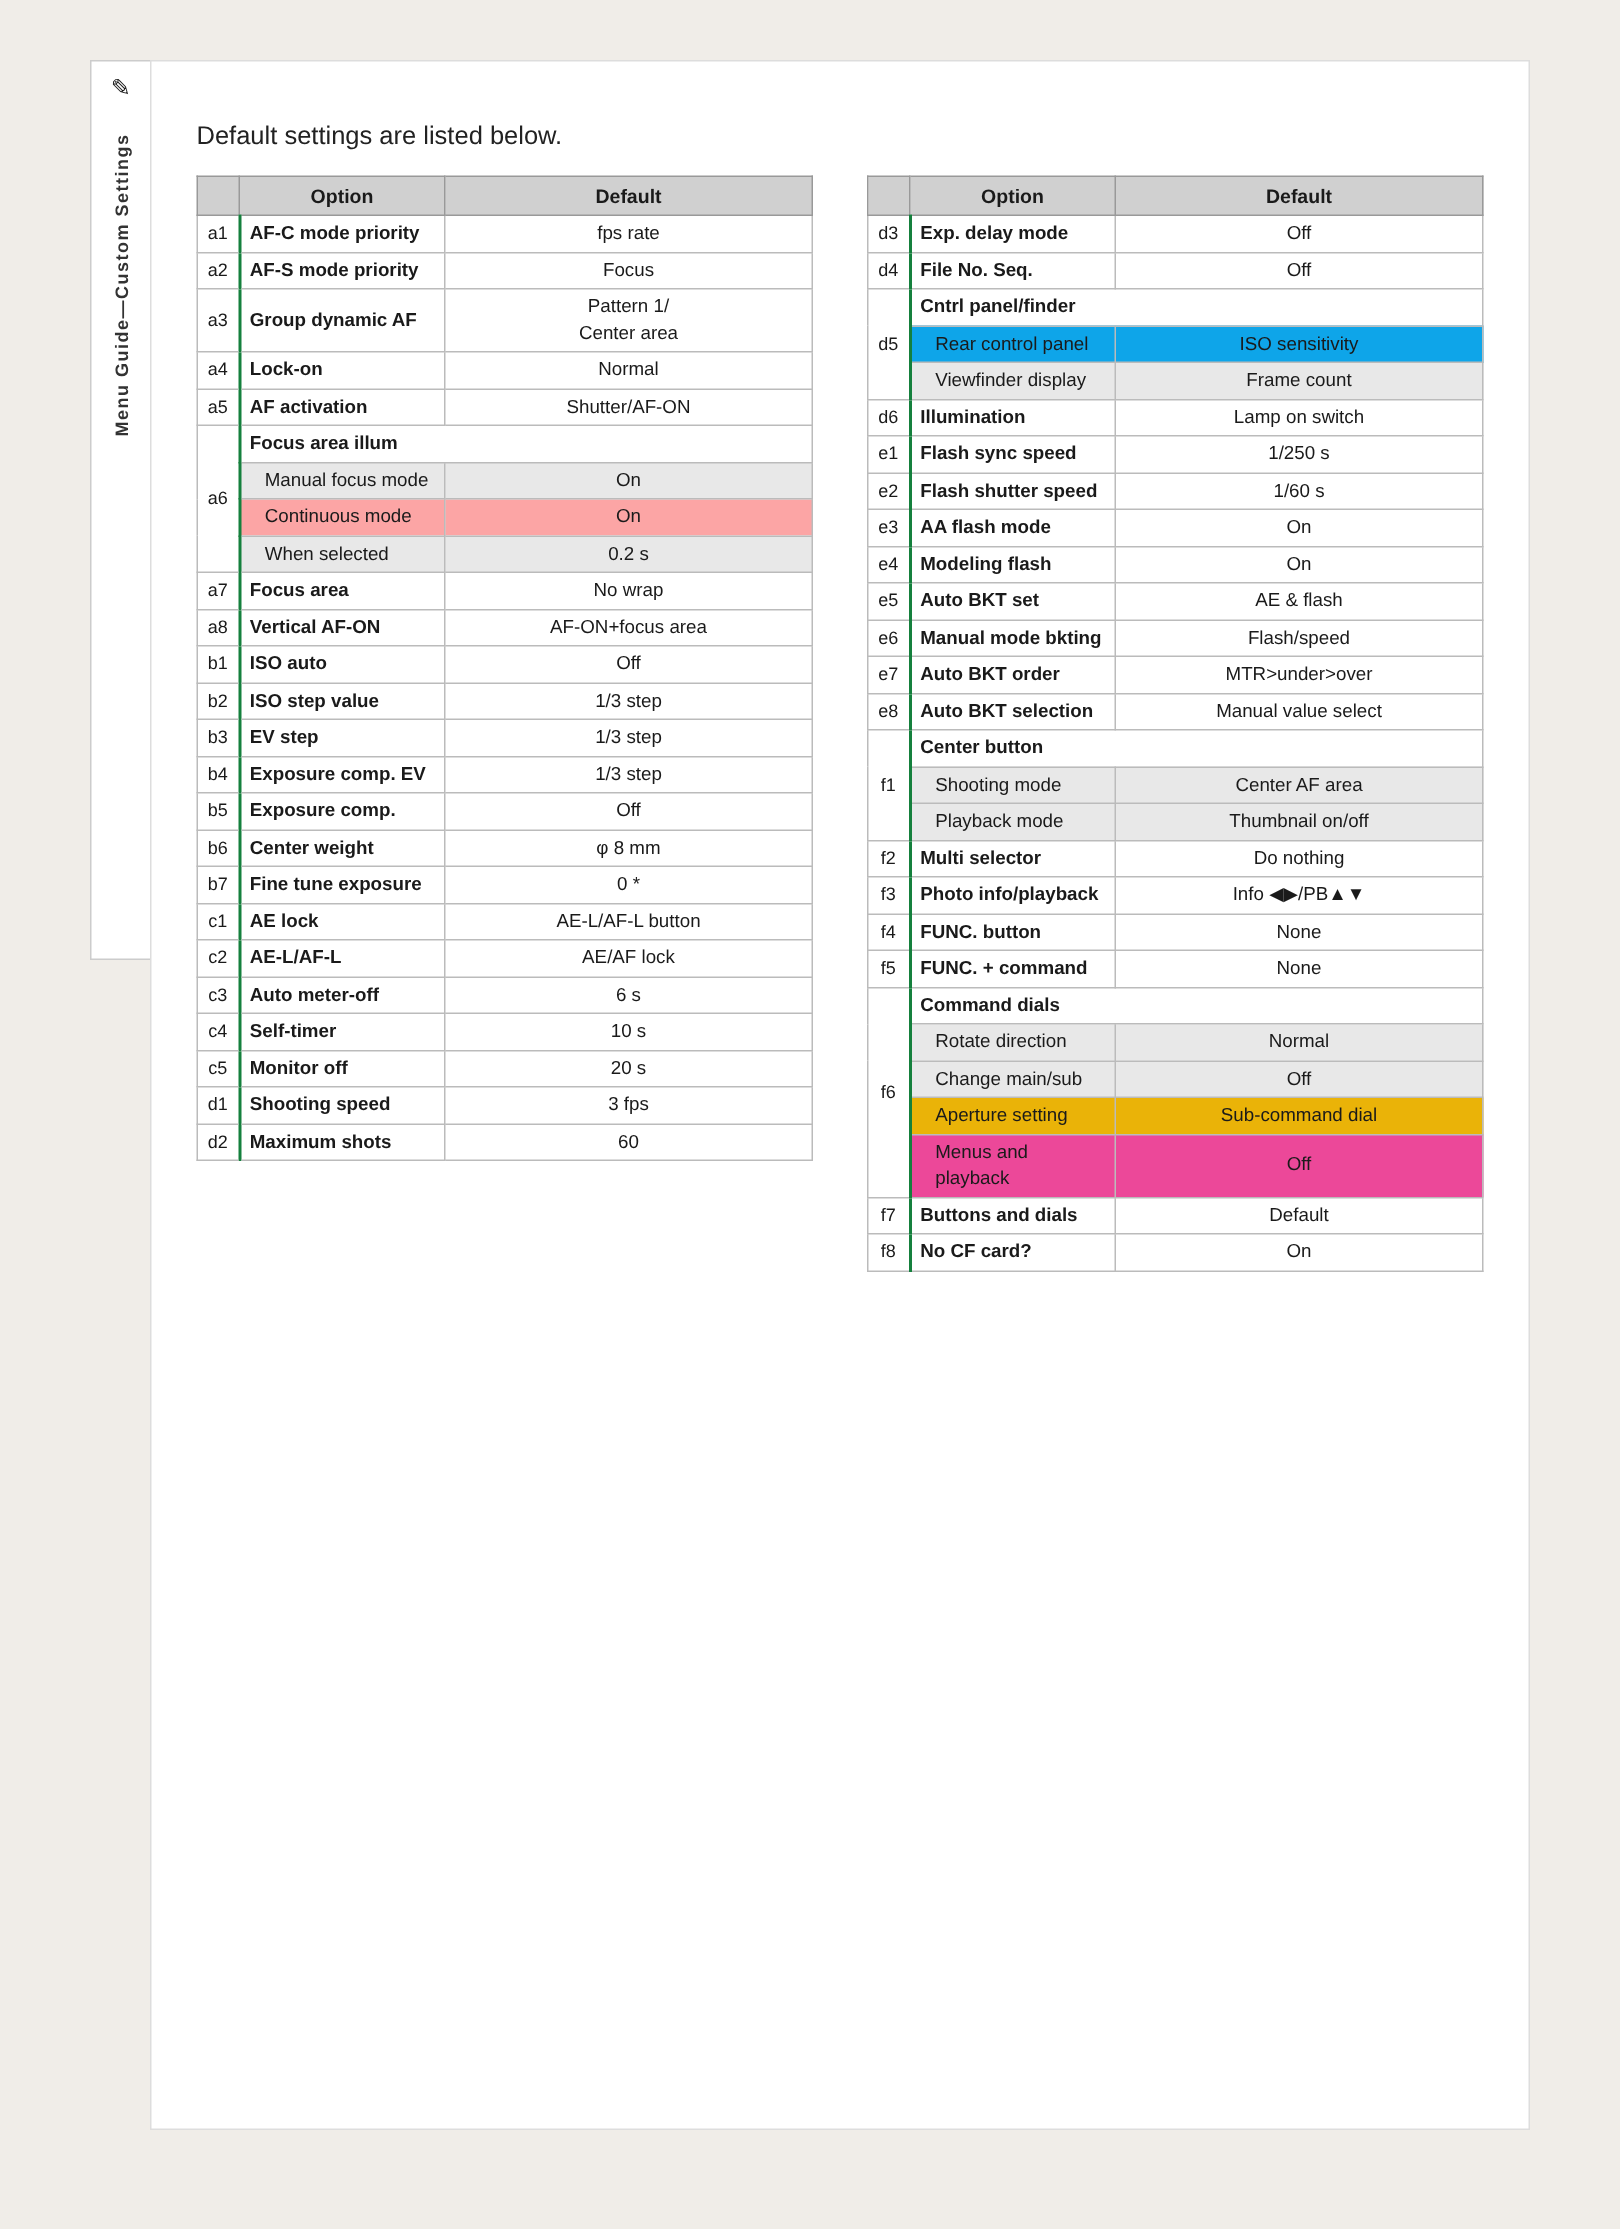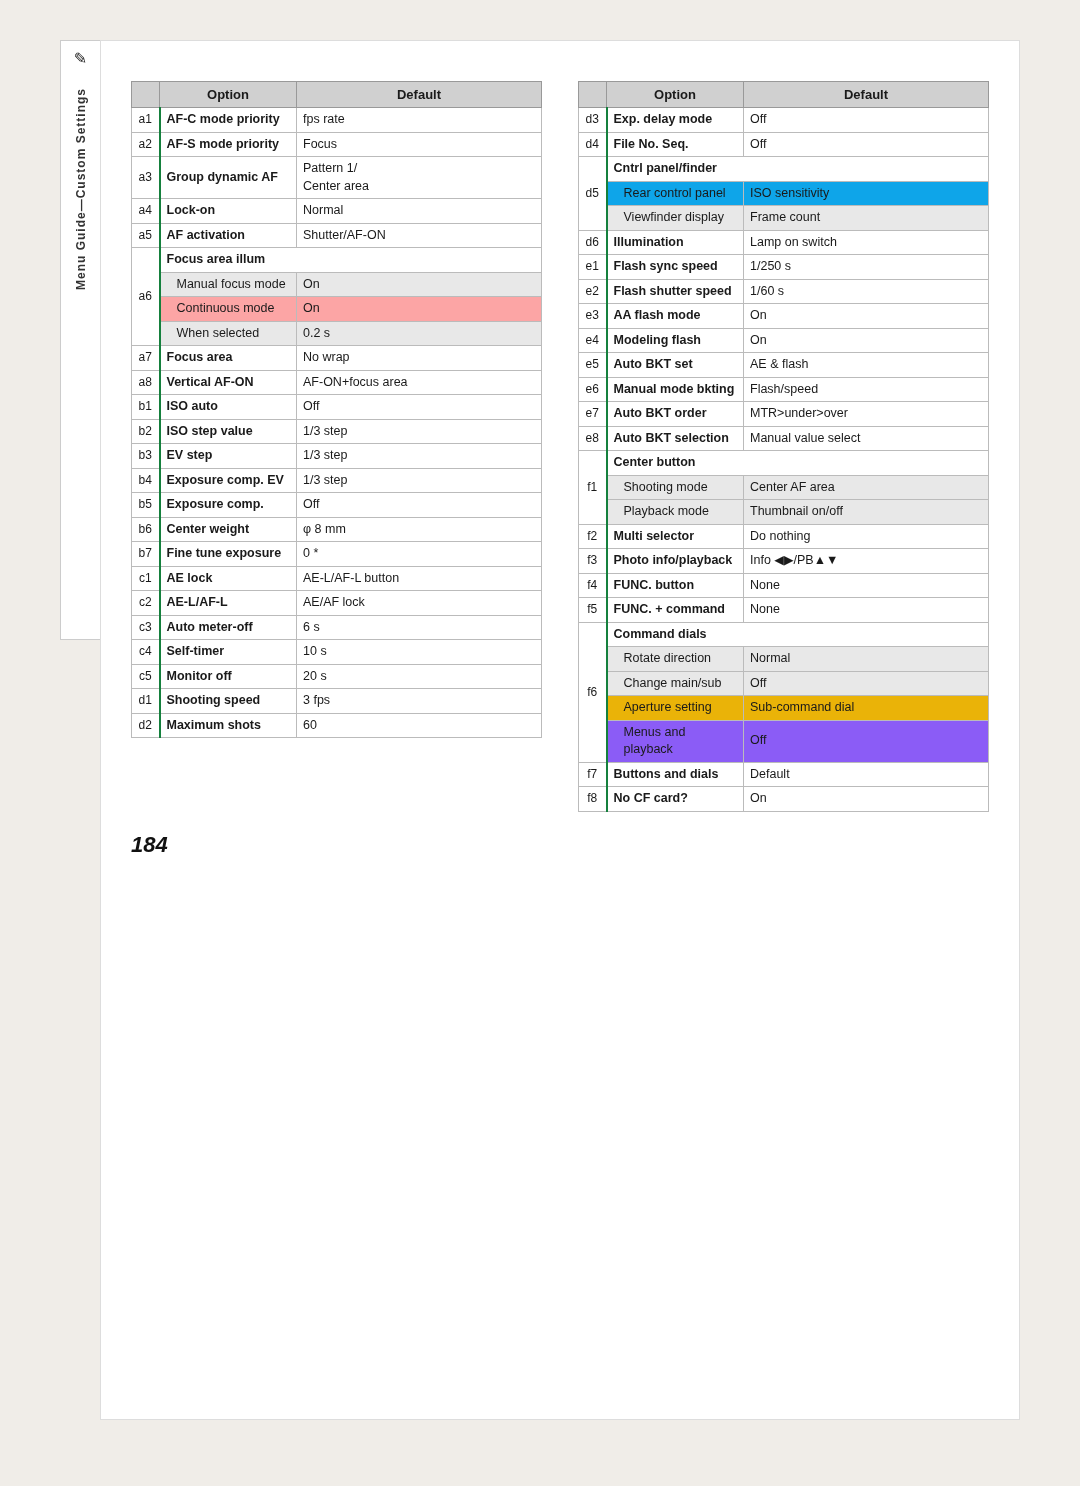--- a/index.html
+++ b/index.html
@@ -90,20 +90,21 @@
     }
     .col-option {
       font-weight: bold;
       width: 137px;
     }
     .col-option-sub {
       font-weight: normal;
       padding-left: 16px;
     }
     .col-default {
+      text-align: center;
       font-weight: normal;
     }
     .footnote {
       font-size: 12px;
       color: #444;
       margin-top: 10px;
     }
     .page-number {
       font-size: 22px;
       font-weight: bold;
@@ -114,20 +115,21 @@
   </style>
 </head>
 <body>
 
 <div class="side-tab">
   <span class="side-tab-icon">✎</span>
   <span class="side-tab-text">Menu Guide—Custom Settings</span>
 </div>
 
 <div class="page-container">
+  <p class="intro-text">Default settings are listed below.</p>
 
   <div class="tables-wrapper">
 
     <div class="table-section">
       <table>
         <thead>
           <tr>
             <th style="width:28px;"></th>
             <th>Option</th>
             <th>Default</th>
@@ -377,34 +379,33 @@
               <td class="col-default">Normal</td>
             </tr>
             <tr style="background: rgb(232, 232, 232);">
               <td class="col-option-sub" style="padding-left: 16px;">Change main/sub</td>
               <td class="col-default">Off</td>
             </tr>
             <tr style="background: #eab308;">
               <td class="col-option-sub" style="padding-left: 16px;">Aperture setting</td>
               <td class="col-default">Sub-command dial</td>
             </tr>
-            <tr style="background: #8b5cf6;">
+            <tr style="background: #ec4899;">
               <td class="col-option-sub" style="padding-left: 16px;">Menus and playback</td>
               <td class="col-default">Off</td>
             </tr>
             <tr>
               <td class="col-code">f7</td>
               <td class="col-option">Buttons and dials</td>
               <td class="col-default">Default</td>
             </tr>
             <tr>
               <td class="col-code">f8</td>
               <td class="col-option">No CF card?</td>
               <td class="col-default">On</td>
             </tr>
           </tbody>
       </table>
     </div>
 
   </div>
 
-  <p class="page-number">184</p>
 </div>
 
 </body></html>

